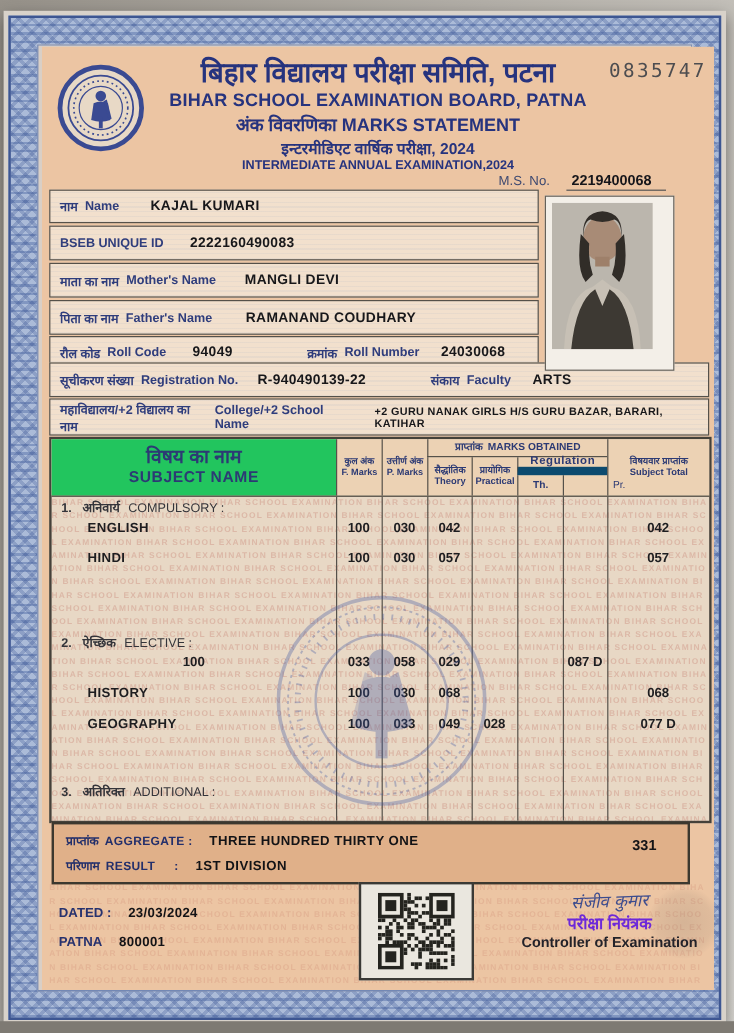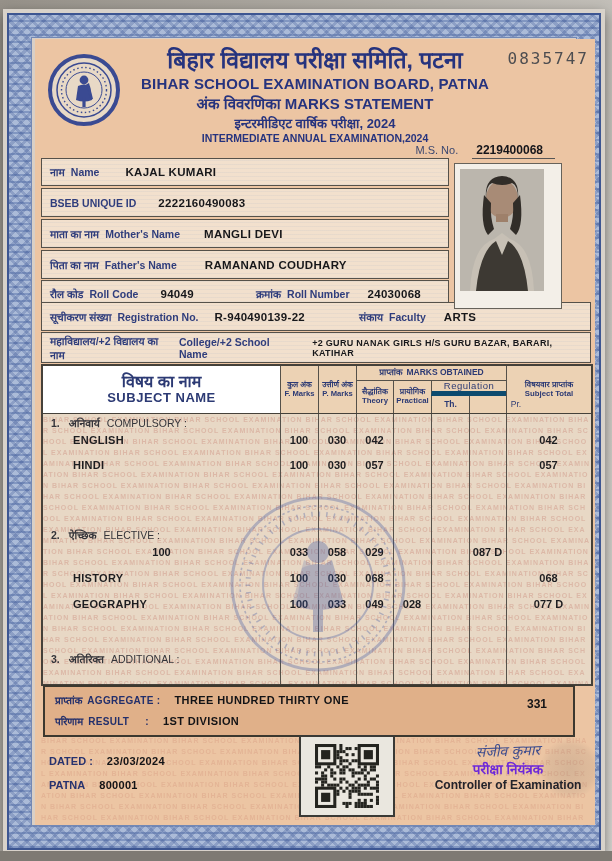--- a/index.html
+++ b/index.html
@@ -49,29 +49,29 @@
   .fbox .lh{font-weight:600;margin-left:8px;}
   .fbox .le{font-weight:600;margin-left:6px;}
   .fv{font-weight:800;color:#17171a;font-size:11.5px;letter-spacing:.3px;}
   .wide{width:548px;}
   .photo{position:absolute;left:419px;top:124px;width:96px;height:134px;background:#f3efe8;border:1px solid #66625a;padding:5px;}
   .photo svg{display:block;}
   
   .table{position:absolute;left:6px;top:325px;width:548px;border:2px solid #45413a;background:#e8d8c5;}
   .thead{display:grid;grid-template-columns:237px 38px 38px 37px 38px 38px 37px 85px;grid-template-rows:15px 15px 17px;height:47px;color:#2c3a74;background:#ecd2b4;}
   .thead>div{border-left:1px solid #55514a;display:flex;flex-direction:column;align-items:center;justify-content:center;line-height:1.12;text-align:center;}
-  .c-subject{grid-column:1;grid-row:1/4;background:#ffffff;border-left:none !important;}
+  .c-subject{grid-column:1;grid-row:1/4;background:#22c55e;border-left:none !important;}
   .c-subject .s1{font-size:16px;font-weight:700;}
   .c-subject .s2{font-size:13px;font-weight:600;letter-spacing:.5px;}
   .c-f{grid-column:2;grid-row:1/4;font-size:7.6px;font-weight:700;}
   .c-p{grid-column:3;grid-row:1/4;font-size:7.6px;font-weight:700;}
   .c-obt{grid-column:4/8;grid-row:1;font-size:8.5px;font-weight:700;border-bottom:1px solid #55514a;flex-direction:row !important;gap:4px;}
   .c-theory{grid-column:4;grid-row:2/4;font-size:7.8px;font-weight:700;}
   .c-prac{grid-column:5;grid-row:2/4;font-size:7.8px;font-weight:700;}
-  .c-reg{grid-column:6/8;grid-row:2;font-size:9.5px;font-weight:400;border-bottom:5px solid #0c4a6e;letter-spacing:.5px;}
+  .c-reg{grid-column:6/8;grid-row:2;font-size:9.5px;font-weight:700;border-bottom:7px solid #0c4a6e;letter-spacing:.5px;}
   .c-th{grid-column:6;grid-row:3;font-size:8.5px;font-weight:700;}
   .c-pr{grid-column:7;grid-row:3;font-size:8.5px;font-weight:400;padding-left:46px;}
   .c-total{grid-column:8;grid-row:1/4;font-size:7.8px;font-weight:800;}
   .tbody{position:relative;height:270px;border-top:1.5px solid #45413a;overflow:hidden;}
   .vline{position:absolute;top:0;bottom:0;width:0;border-left:1px solid #55514a;z-index:1;}
   .wm{position:absolute;inset:0;overflow:hidden;color:rgba(186,94,82,.26);font-size:7px;line-height:11px;font-weight:700;letter-spacing:1px;word-break:break-all;z-index:0;}
   .srow{position:absolute;left:0;width:548px;z-index:2;font-size:10.5px;color:#34343a;padding-left:8px;box-sizing:border-box;}
   .srow .sn{font-weight:600;margin-right:6px;}
   .srow .shi{font-weight:600;margin-right:4px;}
   .srow .sen{font-weight:400;}

